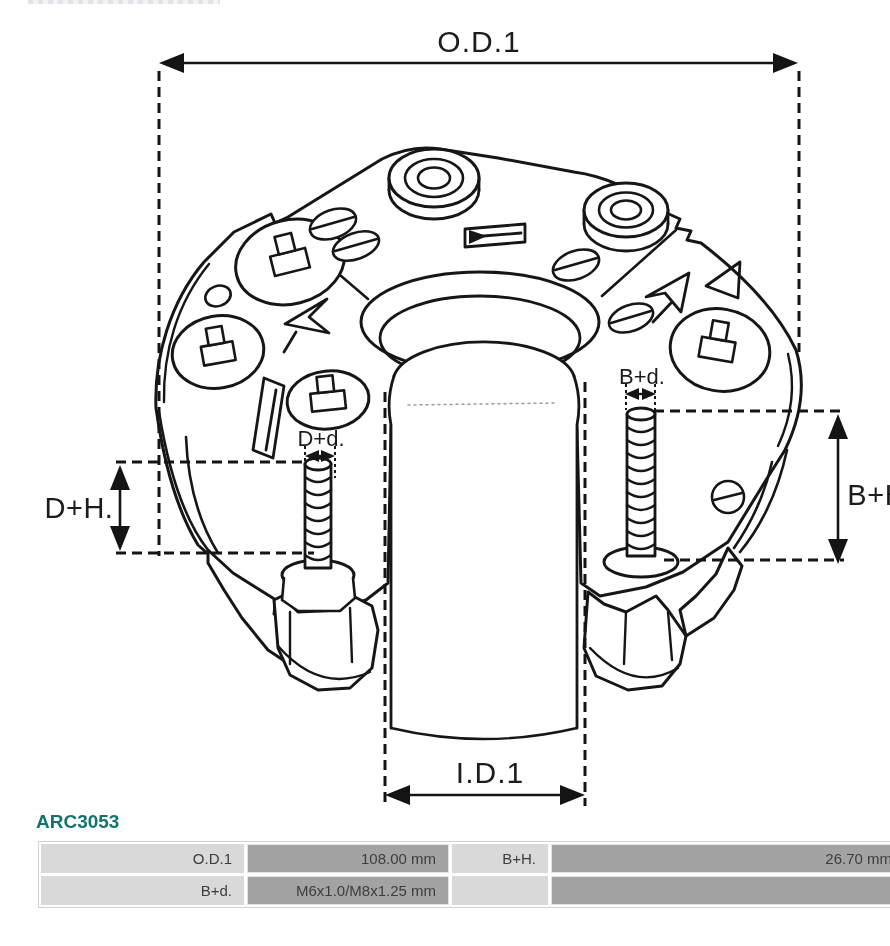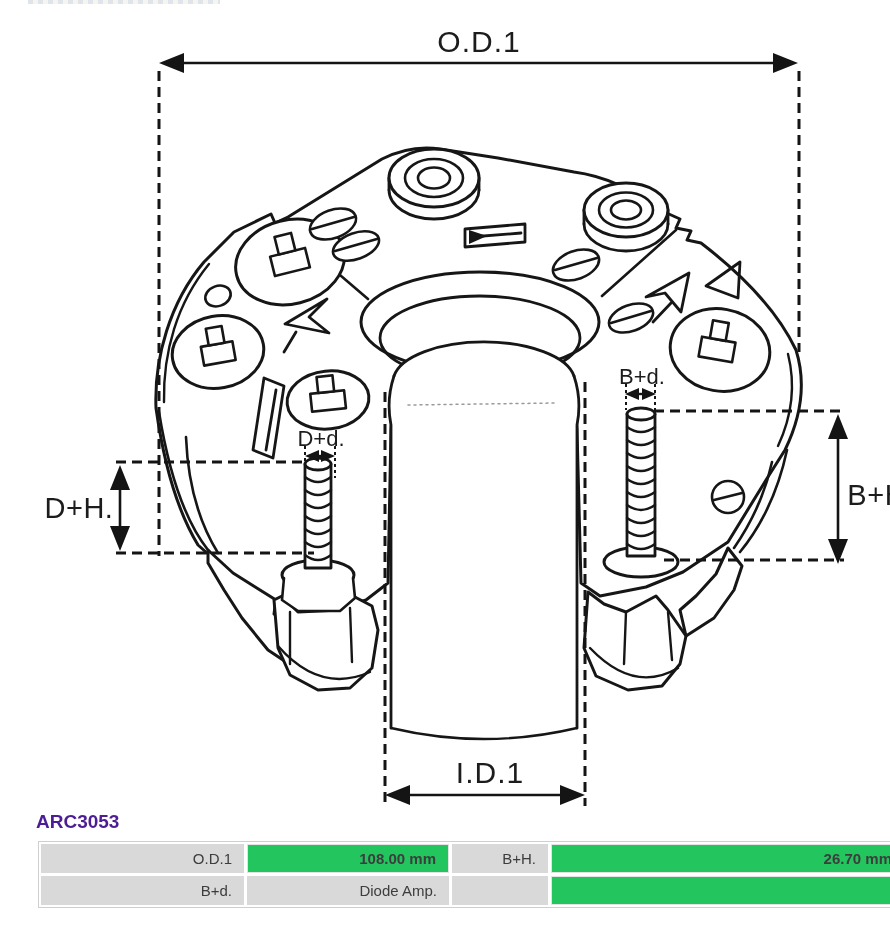--- a/index.html
+++ b/index.html
@@ -8,21 +8,21 @@
   .logo-strip{position:absolute;left:0;top:0;width:192px;height:4px;opacity:.55;
     background:repeating-linear-gradient(90deg,#c3cfda 0 5px,#efece5 5px 10px);}
   .diagram-svg{position:absolute;left:0;top:0;}
   .caption{position:absolute;left:8px;top:811px;font-size:19px;font-weight:700;}
   .spec-table{position:absolute;left:10px;top:841px;width:864px;
     display:grid;grid-template-columns:203px 202px 96px 1fr;gap:3px;
     background:#fff;border:1px solid #cfcfcf;padding:2px;}
   .cell{height:29px;display:flex;align-items:center;justify-content:flex-end;
     padding:0 12px;font-size:15px;color:#3d3d3d;white-space:nowrap;}
   .cell.label{background:#d9d9d9;}
-  .cell.value{background:#22c55e;border:1px solid #e3e3e3;height:27px;font-weight:bold;}
+  .cell.value{background:#a3a3a3;border:1px solid #e3e3e3;height:27px;}
   svg text{font-family:"Liberation Sans",sans-serif;fill:#1c1c1c;}
 </style>
 </head>
 <body>
 
 <div class="stage">
 
   <div class="logo-strip"></div>
 
   <svg class="diagram-svg" width="890" height="810" viewBox="0 0 890 810">
@@ -224,28 +224,28 @@
     <g>
       <text x="853" y="505" text-anchor="middle" font-size="29" letter-spacing="0.5">B+H.</text>
       <line x1="810" y1="437" x2="810" y2="541" stroke="#141414" stroke-width="2.6"></line>
       <polygon points="810,414 800,439 820,439" fill="#141414"></polygon>
       <polygon points="810,564 800,539 820,539" fill="#141414"></polygon>
       <line x1="626" y1="411" x2="816" y2="411" stroke="#141414" stroke-width="3" stroke-dasharray="10 6"></line>
       <line x1="636" y1="560" x2="816" y2="560" stroke="#141414" stroke-width="3" stroke-dasharray="10 6"></line>
     </g>
   </svg>
 
-  <div class="caption" style="color:#4c1d95;">ARC3053</div>
+  <div class="caption" style="color:#0f766e;">ARC3053</div>
 
   <div class="spec-table">
     <div class="cell label">O.D.1</div>
     <div class="cell value">108.00 mm</div>
     <div class="cell label">B+H.</div>
     <div class="cell value">26.70 mm</div>
 
     <div class="cell label">B+d.</div>
-
-    <div class="cell label">Diode Amp.</div>
+    <div class="cell value">M6x1.0/M8x1.25 mm</div>
+
     <div class="cell label"></div>
     <div class="cell value"></div>
   </div>
 
 </div>
 
 </body></html>

